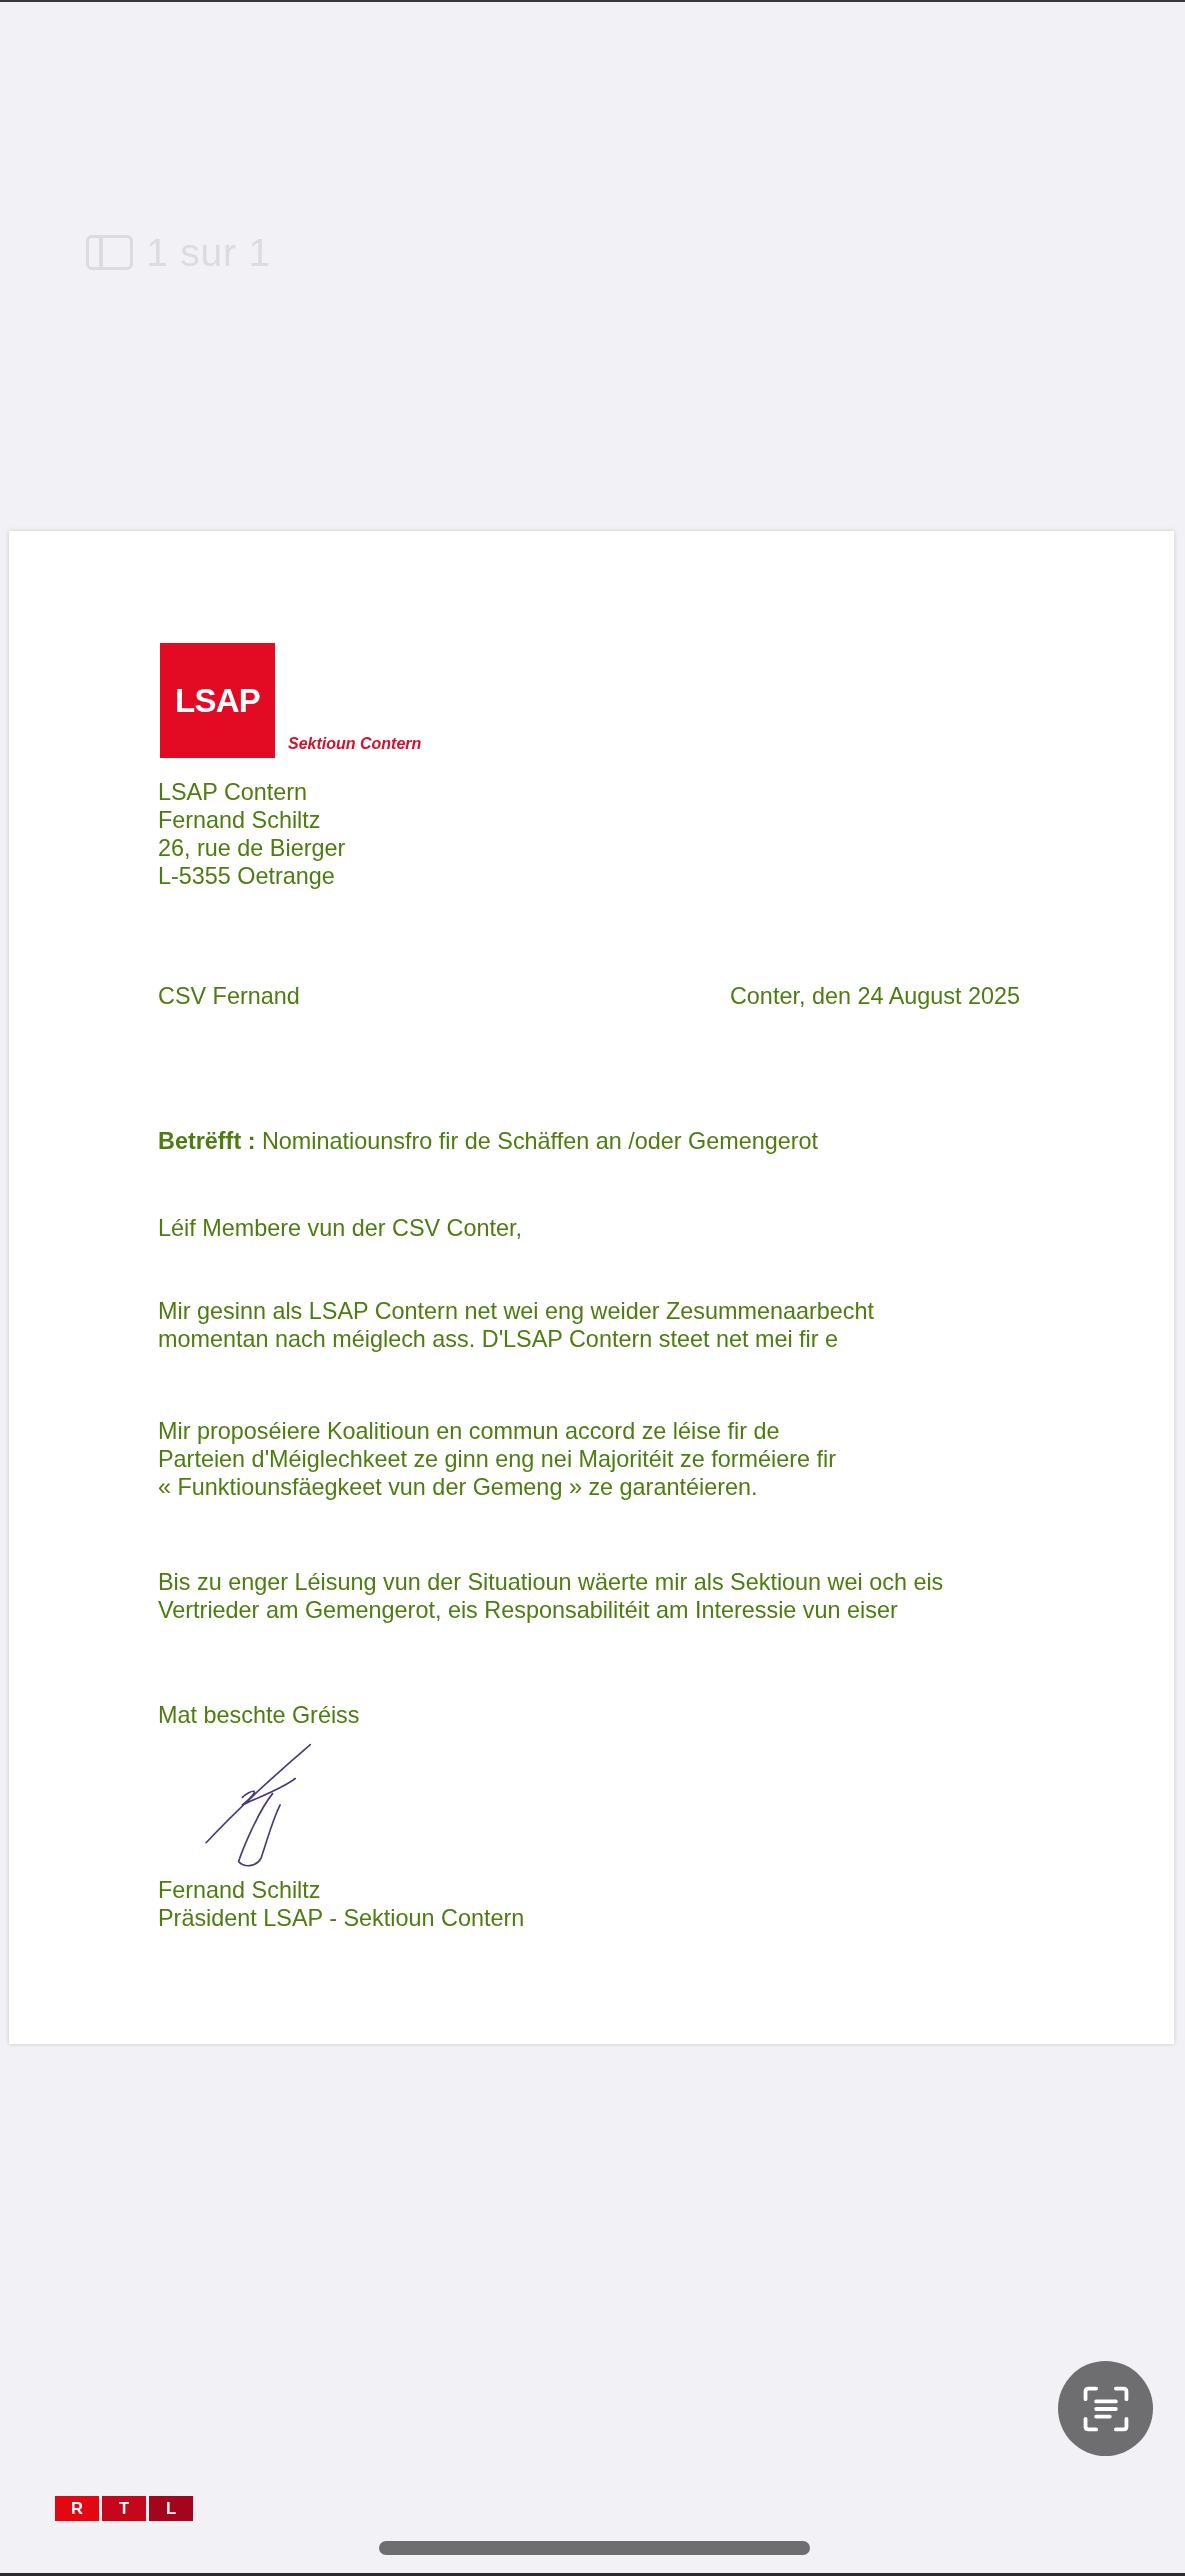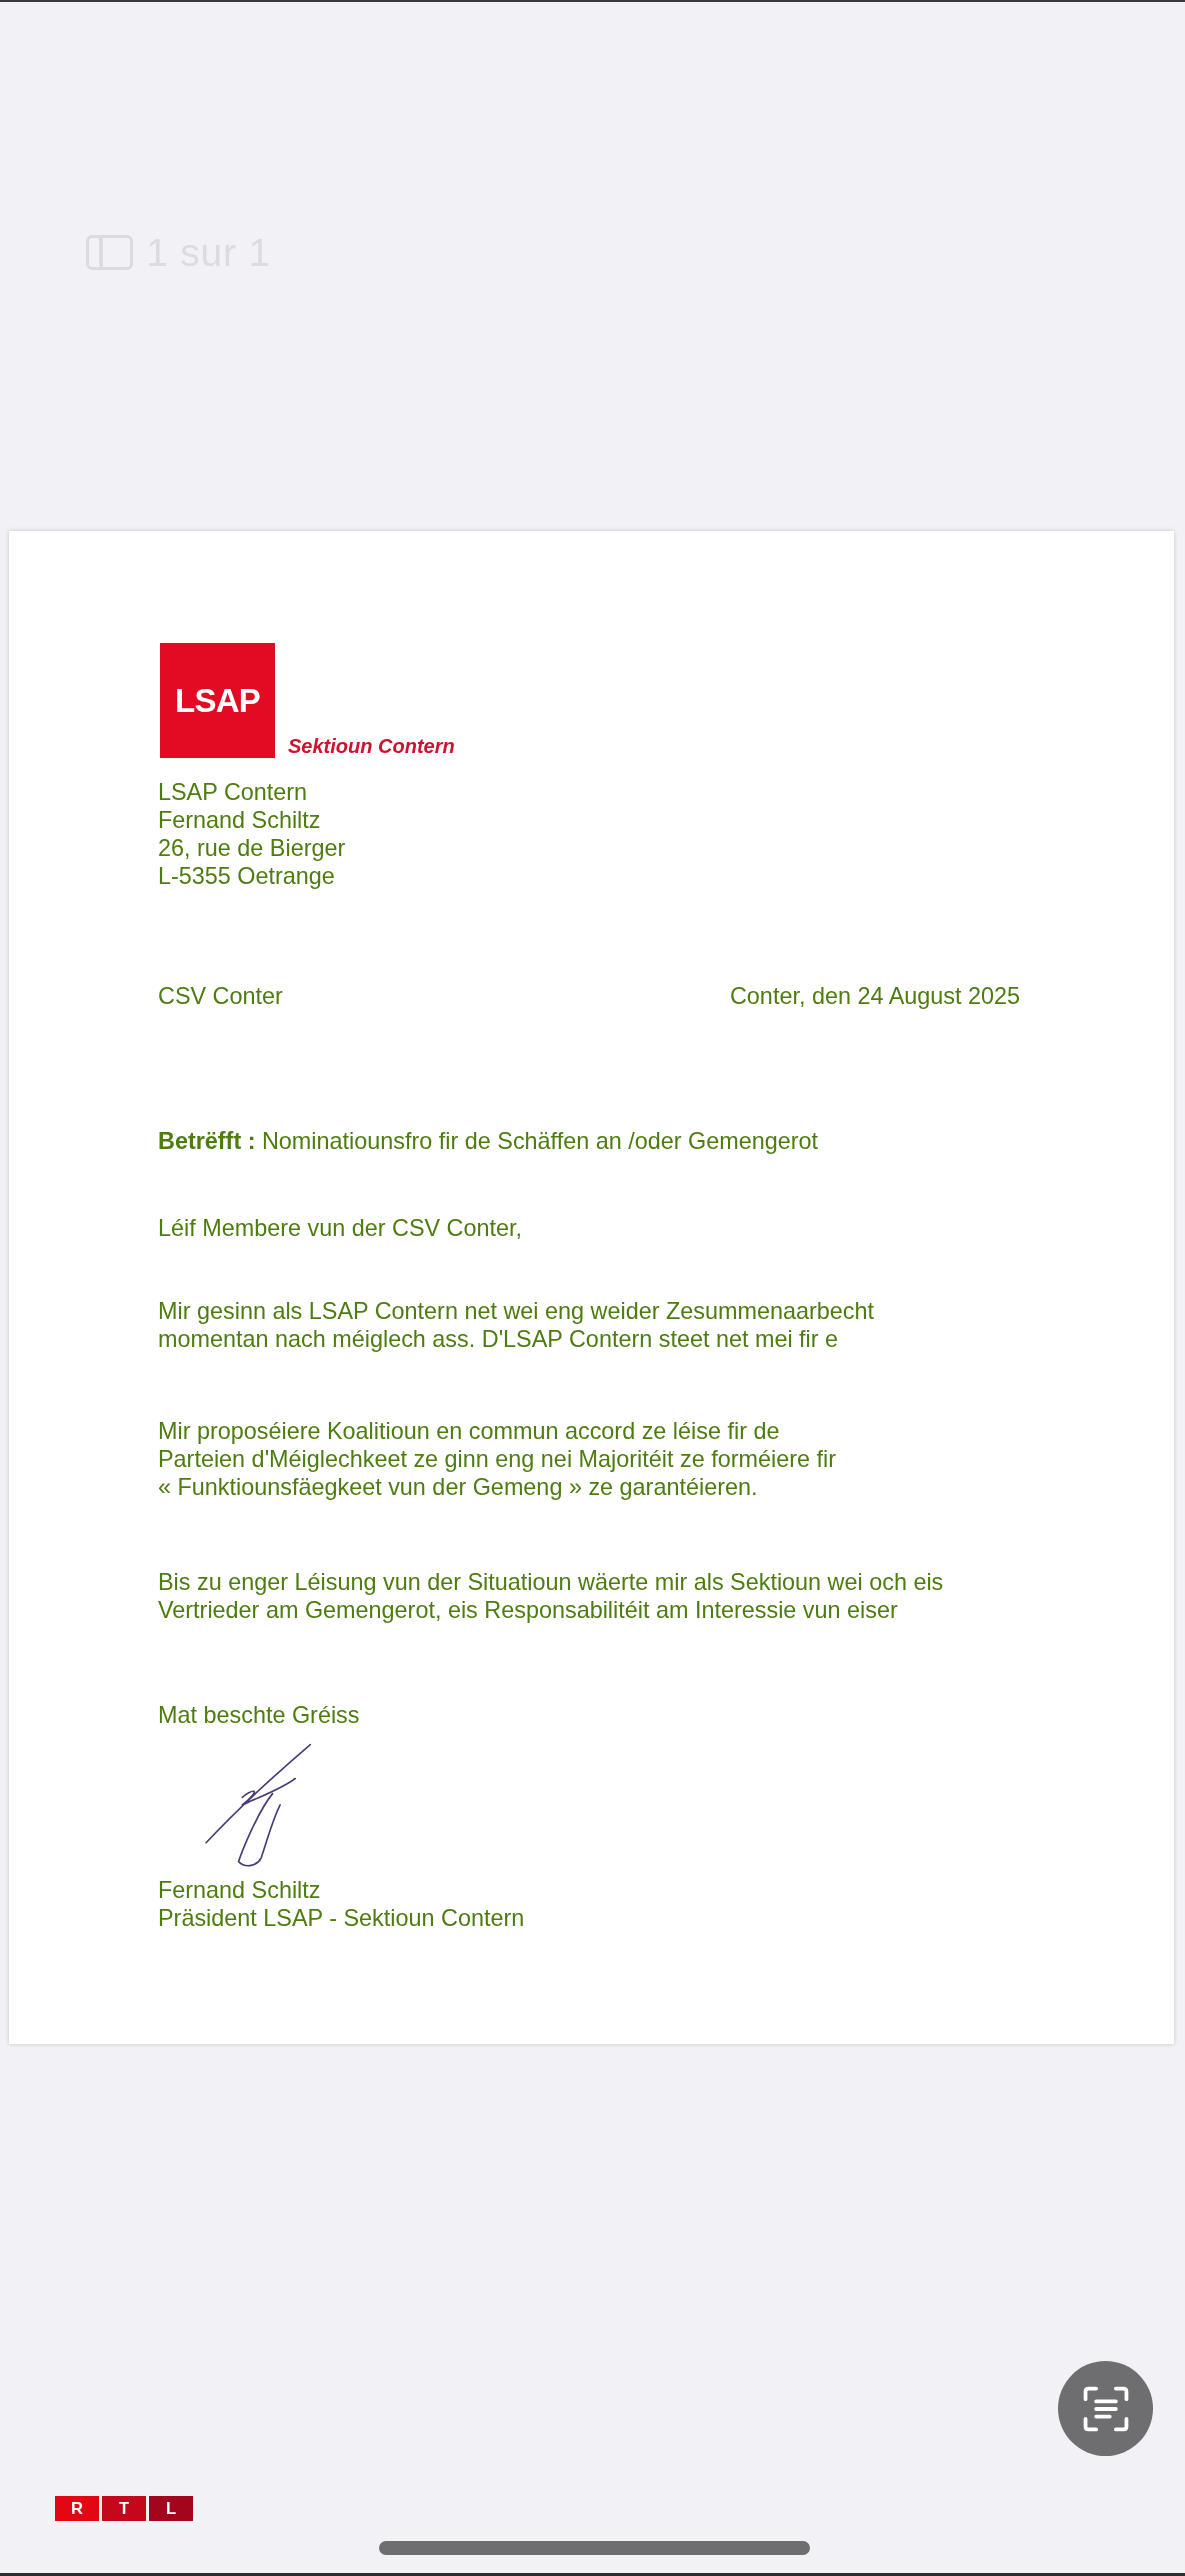--- a/index.html
+++ b/index.html
@@ -30,21 +30,21 @@
     box-shadow:0 0 4.5px rgba(0,0,0,0.18);
   }
 
   .logo-box {
     position:absolute; left:151px; top:112px; width:115px; height:115px;
     background:#e30a24; display:flex; align-items:center; justify-content:center;
     color:#fff; font-weight:bold; font-size:33px; letter-spacing:-0.8px;
   }
   .logo-sub {
     position:absolute; left:279px; top:204px;
-    color:#d0122f; font-weight:bold; font-style:italic; font-size:20px; letter-spacing:0px;
+    color:#d0122f; font-weight:bold; font-style:italic; font-size:16px; letter-spacing:0px;
   }
 
   .text { position:absolute; color:#4d7c0f; font-size:23.4px; line-height:28px; }
   .sender { left:149px; top:247px; }
   .recipient { left:149px; top:451px; }
   .date-line { right:154px; top:451px; }
   .subject { left:149px; top:596px; }
   .subject b { font-weight:bold; }
   .salutation { left:149px; top:683px; }
   .para1 { left:149px; top:766px; width:874px; }
@@ -84,21 +84,21 @@
   </div>
   <div class="logo-sub">Sektioun Contern</div>
 
   <div class="text sender">
     <div>LSAP Contern</div>
     <div>Fernand Schiltz</div>
     <div>26, rue de Bierger</div>
     <div>L-5355 Oetrange</div>
   </div>
 
-  <div class="text recipient">CSV Conter</div>
+  <div class="text recipient">CSV Fernand</div>
   <div class="text date-line">Conter, den 24 August 2025</div>
 
   <div class="text subject">
     <b>Betrëfft :</b><span> Nominatiounsfro fir de Schäffen an /oder Gemengerot</span>
   </div>
 
   <div class="text salutation">Léif Membere vun der CSV Conter,</div>
 
   <div class="text para1">
     <div>Mir gesinn als LSAP Contern net wei eng weider Zesummenaarbecht</div>

